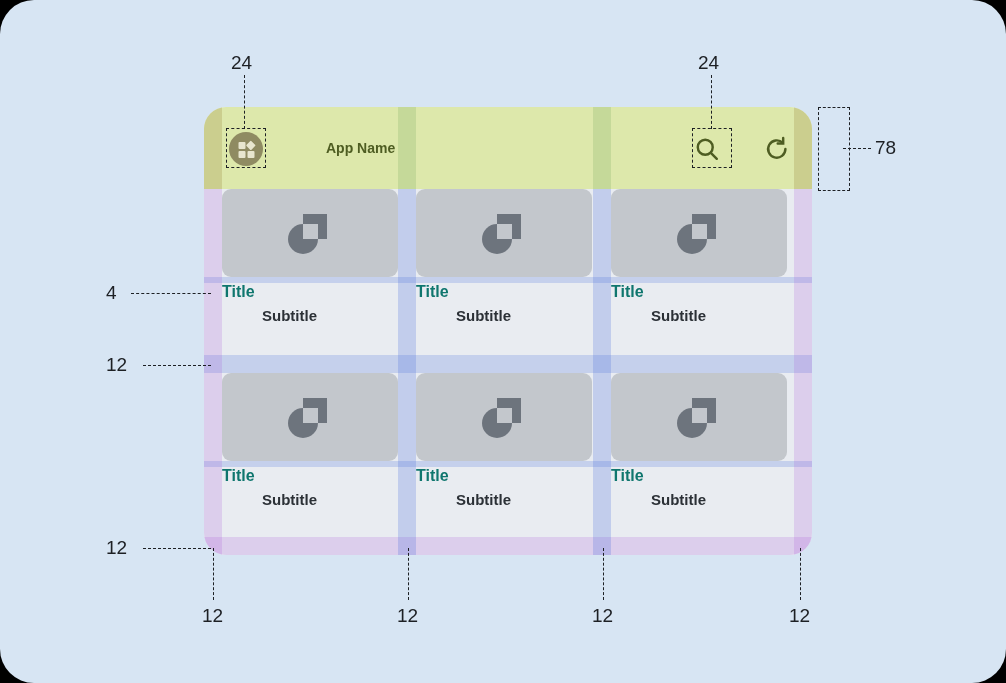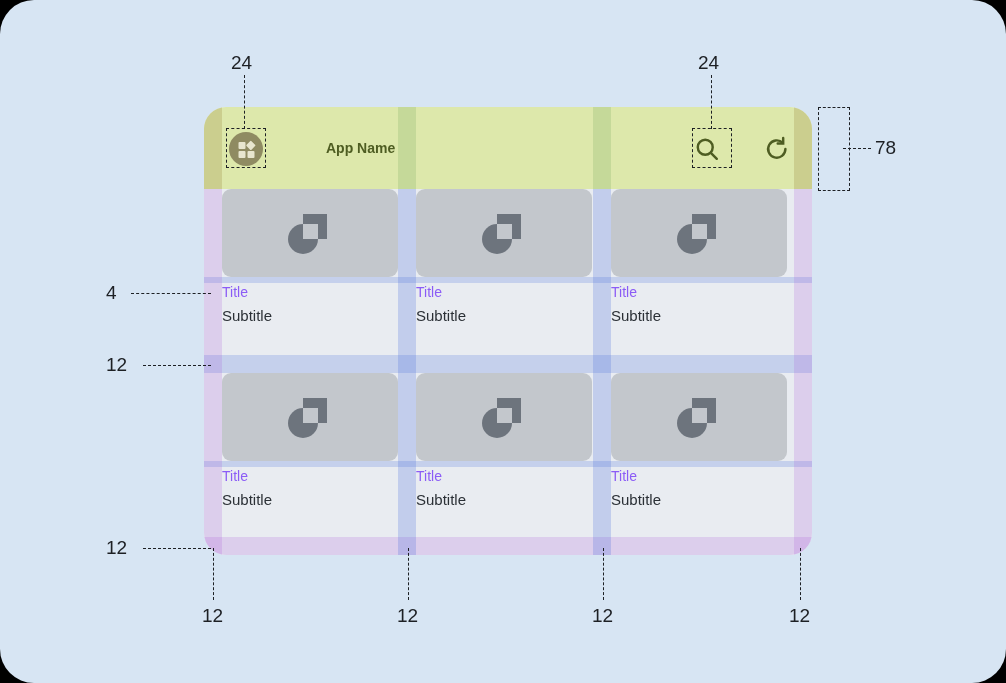--- a/index.html
+++ b/index.html
@@ -120,31 +120,32 @@
     background: #c3c7cc;
     border-radius: 9px;
     display: flex;
     align-items: center;
     justify-content: center;
   }
   .card-text {
     padding-top: 4px;
   }
   .card-title {
-    font-size: 14px;
-    font-weight: 400;
-    color: #8b5cf6;
+    font-size: 16px;
+    font-weight: 700;
+    color: #0f766e;
     line-height: 22px;
   }
   .card-sub {
     font-size: 15px;
-    font-weight: 400;
+    font-weight: 700;
     color: #2b3036;
     line-height: 22px;
     padding-top: 2px;
+    margin-left: 40px;
   }
 
   
   .pad-v {
     position: absolute;
     top: 0;
     width: 18px;
     height: 366px;
     background: rgba(168,90,220,0.20);
   }

